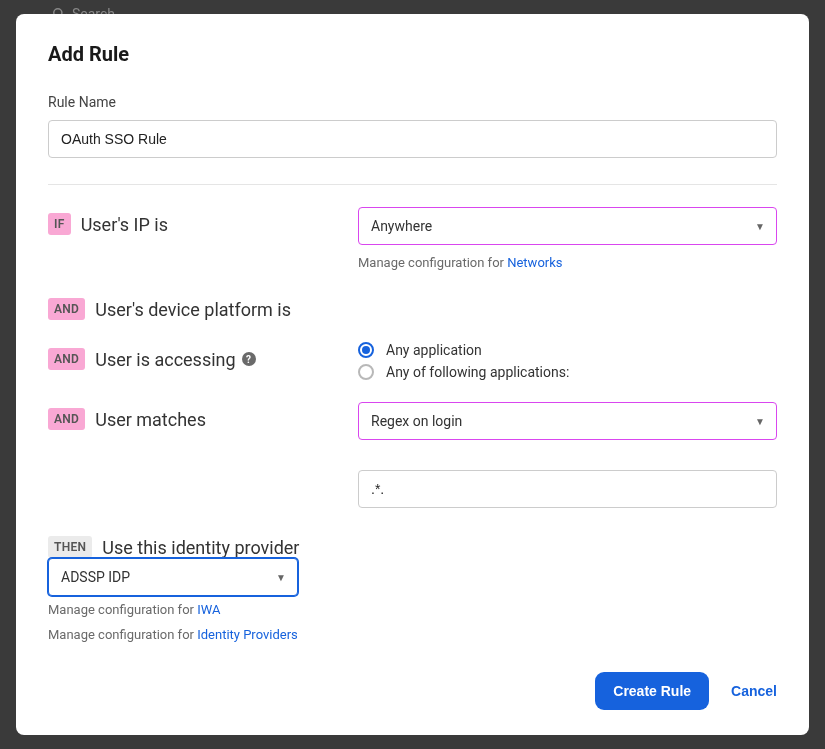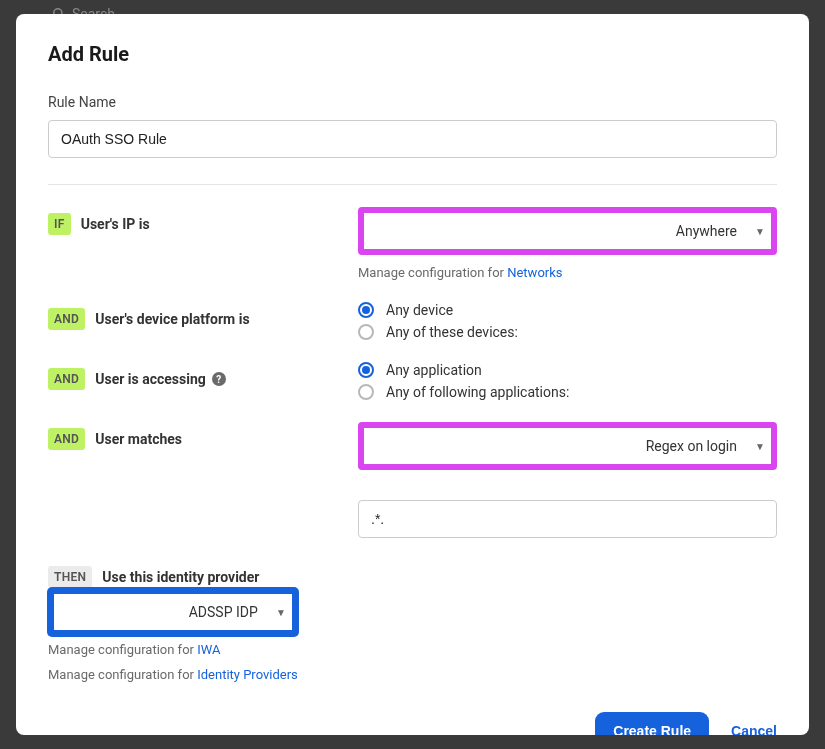--- a/index.html
+++ b/index.html
@@ -66,59 +66,57 @@
     width: 310px;
     flex-shrink: 0;
     display: flex;
     align-items: center;
     padding-top: 6px;
   }
   .cond-right {
     flex: 1;
   }
   .badge {
-    background: #bef264;
+    background: #f9a8d4;
     color: #555;
     font-size: 12px;
     font-weight: 600;
     padding: 4px 6px;
     border-radius: 3px;
     margin-right: 10px;
     letter-spacing: 0.3px;
   }
   .badge.then { background: #ebebeb; }
   .cond-text {
-    font-size: 14px;
+    font-size: 18px;
     color: #333;
-    font-weight: bold;
   }
   .help-icon {
     display: inline-flex;
     align-items: center;
     justify-content: center;
     width: 14px;
     height: 14px;
     border-radius: 50%;
     background: #6a6a6a;
     color: #fff;
     font-size: 10px;
     font-weight: 700;
     margin-left: 6px;
   }
   .select {
     width: 100%;
     padding: 10px 34px 10px 12px;
     font-size: 14px;
-    border: 6px solid #d946ef;
+    border: 1px solid #d946ef;
     border-radius: 4px;
     background: #fff;
     color: #333;
     appearance: none;
     position: relative;
-    text-align: right;
   }
   .select.focus {
     border-color: #1662dd;
     box-shadow: 0 0 0 1px #1662dd;
   }
   .select-wrap {
     position: relative;
   }
   .select-caret {
     position: absolute;
@@ -231,30 +229,20 @@
         <span>Manage configuration for </span><a class="link">Networks</a>
       </div>
     </div>
   </div>
 
   
   <div class="cond-row">
     <div class="cond-left">
       <span class="badge">AND</span>
       <span class="cond-text">User's device platform is</span>
-    </div>
-    <div class="cond-right">
-      <label class="radio-row">
-        <span class="radio checked"></span>
-        <span>Any device</span>
-      </label>
-      <label class="radio-row">
-        <span class="radio"></span>
-        <span>Any of these devices:</span>
-      </label>
     </div>
   </div>
 
   
   <div class="cond-row">
     <div class="cond-left">
       <span class="badge">AND</span>
       <span class="cond-text">User is accessing</span>
       <span class="help-icon">?</span>
     </div>

